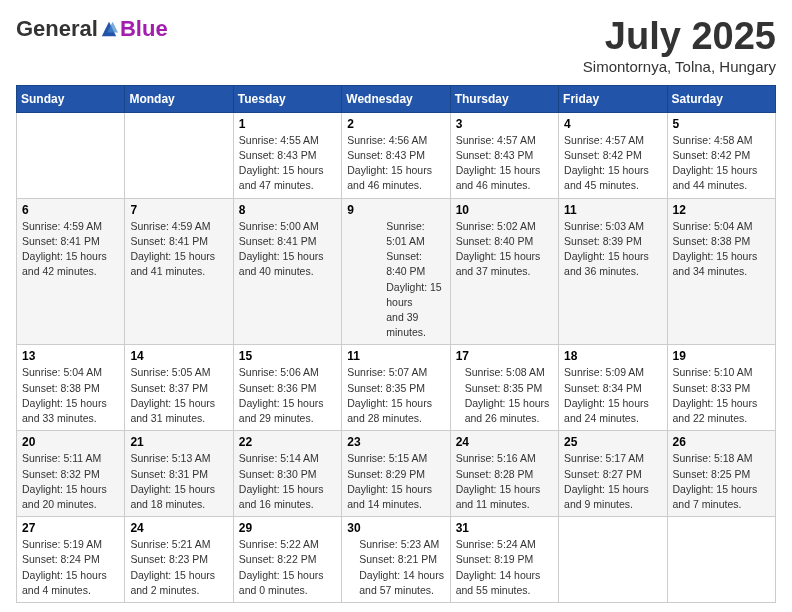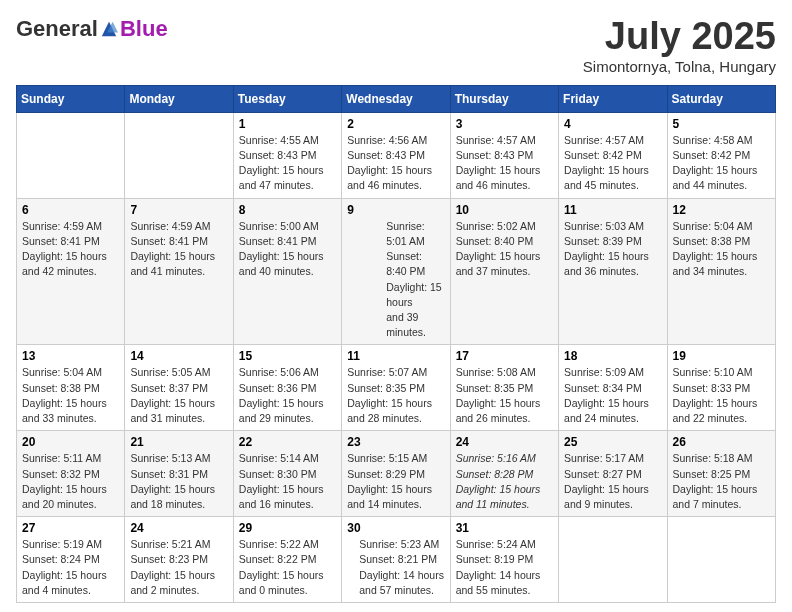--- a/index.html
+++ b/index.html
@@ -235,21 +235,21 @@
         </td>
         <td>
           <div class="day-num">11</div>
           <div class="day-info" style="white-space: pre-line;">Sunrise: 5:07 AM
 Sunset: 8:35 PM
 Daylight: 15 hours
 and 28 minutes.</div>
         </td>
         <td>
           <div class="day-num">17</div>
-          <div class="day-info" style="white-space: pre-line;">Sunrise: 5:08 AM
+          <div class="day-info" style="white-space: pre-line; margin-left: 9px;">Sunrise: 5:08 AM
 Sunset: 8:35 PM
 Daylight: 15 hours
 and 26 minutes.</div>
         </td>
         <td>
           <div class="day-num">18</div>
           <div class="day-info" style="white-space: pre-line;">Sunrise: 5:09 AM
 Sunset: 8:34 PM
 Daylight: 15 hours
 and 24 minutes.</div>
@@ -286,21 +286,21 @@
         </td>
         <td>
           <div class="day-num">23</div>
           <div class="day-info" style="white-space: pre-line;">Sunrise: 5:15 AM
 Sunset: 8:29 PM
 Daylight: 15 hours
 and 14 minutes.</div>
         </td>
         <td>
           <div class="day-num">24</div>
-          <div class="day-info" style="white-space: pre-line; font-style: italic;">Sunrise: 5:16 AM
+          <div class="day-info" style="white-space: pre-line;">Sunrise: 5:16 AM
 Sunset: 8:28 PM
 Daylight: 15 hours
 and 11 minutes.</div>
         </td>
         <td>
           <div class="day-num">25</div>
           <div class="day-info" style="white-space: pre-line;">Sunrise: 5:17 AM
 Sunset: 8:27 PM
 Daylight: 15 hours
 and 9 minutes.</div>

